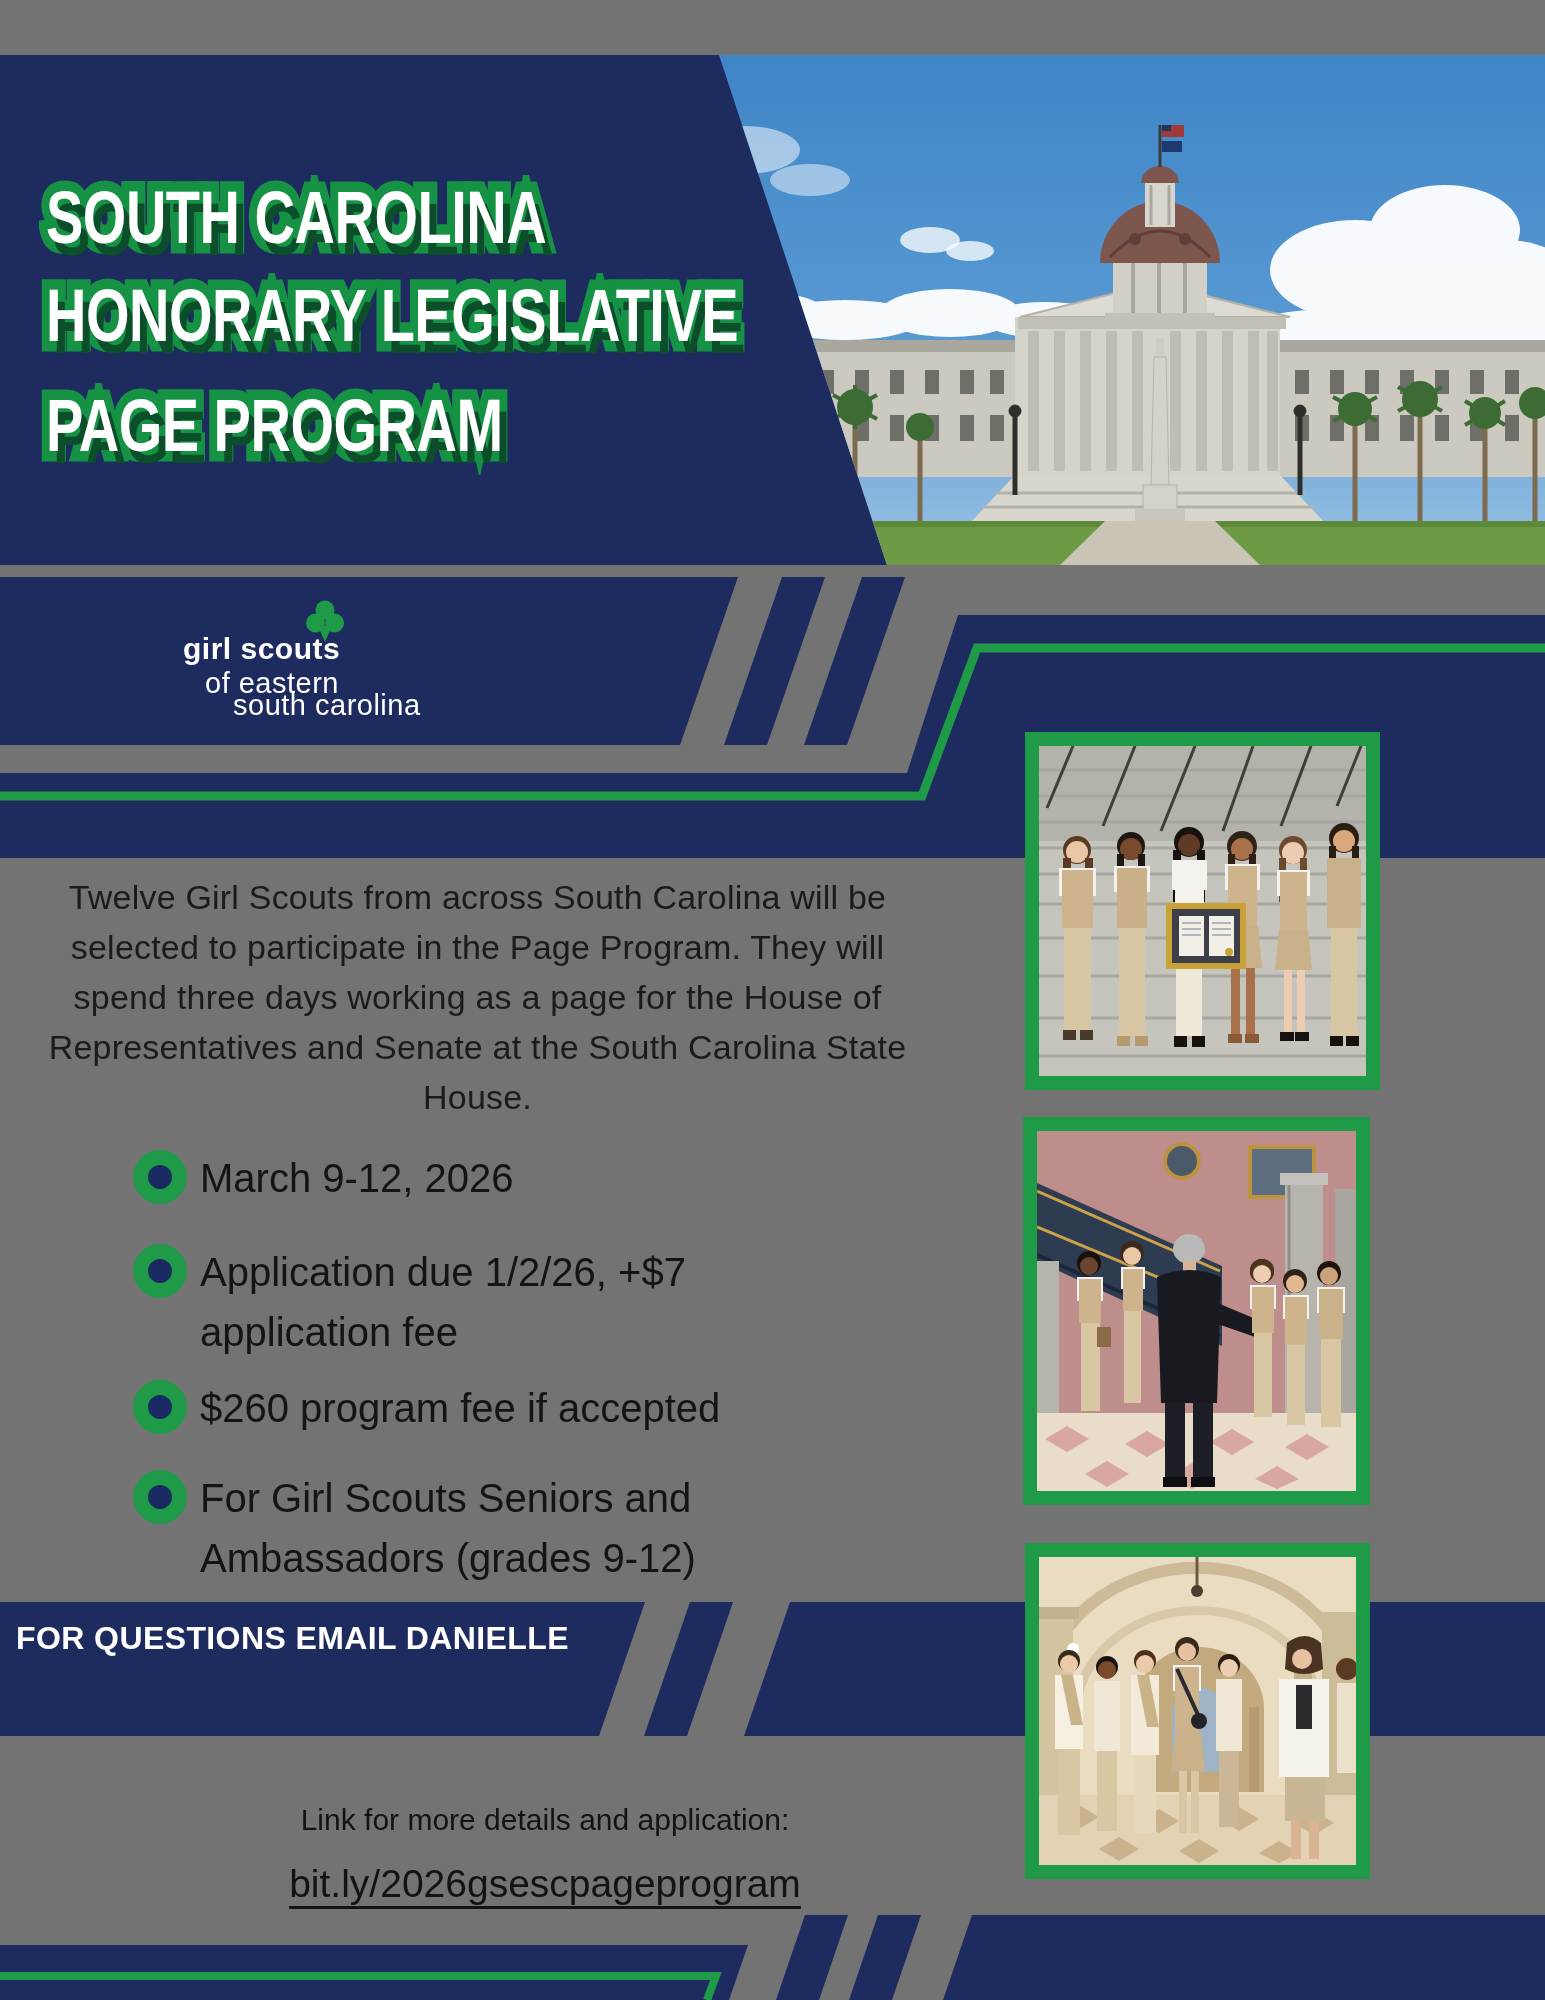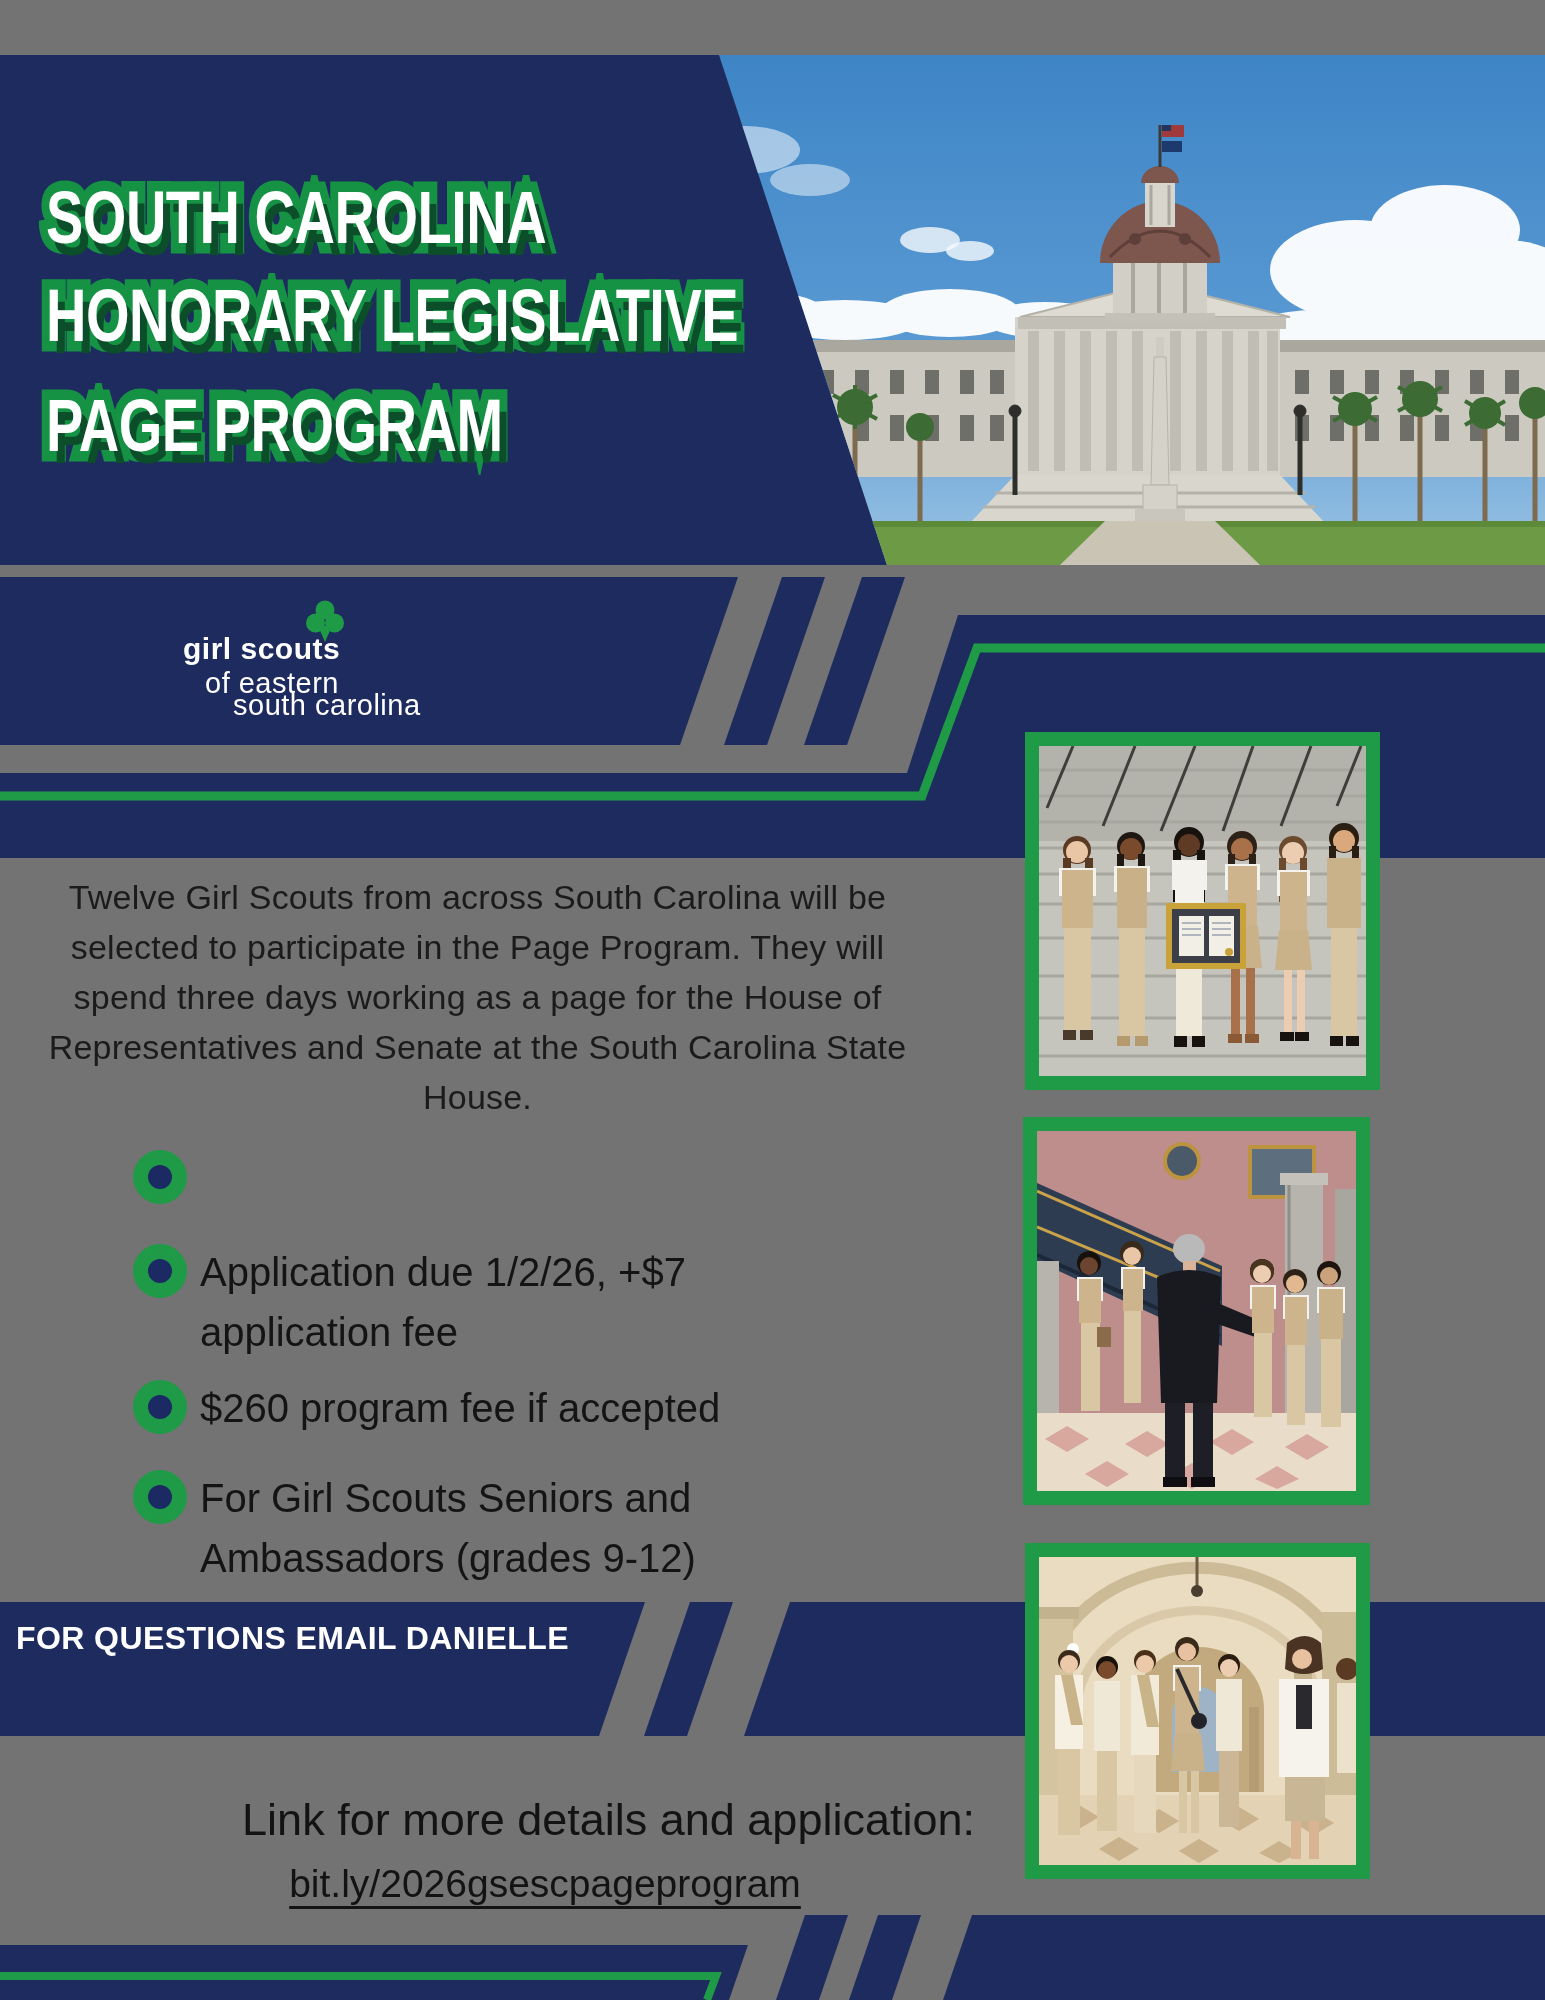--- a/index.html
+++ b/index.html
@@ -26,21 +26,21 @@
   
   .bullet{position:absolute;left:133px;width:700px;z-index:4;display:flex;align-items:flex-start;}
   .dot{flex:0 0 auto;width:24px;height:24px;border-radius:50%;background:#1b2a63;border:15px solid #1f9b48;margin-top:2px;}
   .btext{margin-left:13px;width:600px;font-size:40px;line-height:60px;color:#141414;}
   .b1{top:1148px;} .b2{top:1242px;} .b3{top:1378px;} .b4{top:1468px;}
   
   .contact{position:absolute;left:0;top:1616px;width:585px;z-index:4;text-align:center;color:#ffffff;
     font-weight:700;font-size:32px;line-height:45px;letter-spacing:0.4px;}
   
   .linkblock{position:absolute;left:115px;top:1794px;width:860px;z-index:4;text-align:center;color:#131313;}
-  .linkblock .lab{font-size:45px;line-height:52px;text-align:right;}
+  .linkblock .lab{font-size:30px;line-height:52px;}
   .linkblock .url{display:inline-block;margin-top:12px;font-size:39px;line-height:52px;
     text-decoration:underline;text-decoration-thickness:3px;text-underline-offset:9px;color:#131313;cursor:pointer;}
   
   .photo{position:absolute;z-index:3;border:14px solid #1f9b48;background:#dddcd4;}
   .photo svg{display:block;}
   .p1{left:1025px;top:732px;}
   .p2{left:1023px;top:1117px;}
   .p3{left:1025px;top:1543px;}
 </style>
 </head>
@@ -221,20 +221,21 @@
     </svg>
     <div class="org">girl scouts</div>
     <div class="l2">of eastern</div>
     <div class="l3">south carolina</div>
   </div>
 
   <div class="intro">Twelve Girl Scouts from across South Carolina will be selected to participate in the Page Program. They will spend three days working as a page for the House of Representatives and Senate at the South Carolina State House.</div>
 
   <div class="bullet b1">
     <span class="dot"></span>
+    <span class="btext">March 9-12, 2026</span>
   </div>
   <div class="bullet b2">
     <span class="dot"></span>
     <span class="btext">Application due 1/2/26, +$7 application fee</span>
   </div>
   <div class="bullet b3">
     <span class="dot"></span>
     <span class="btext">$260 program fee if accepted</span>
   </div>
   <div class="bullet b4">

